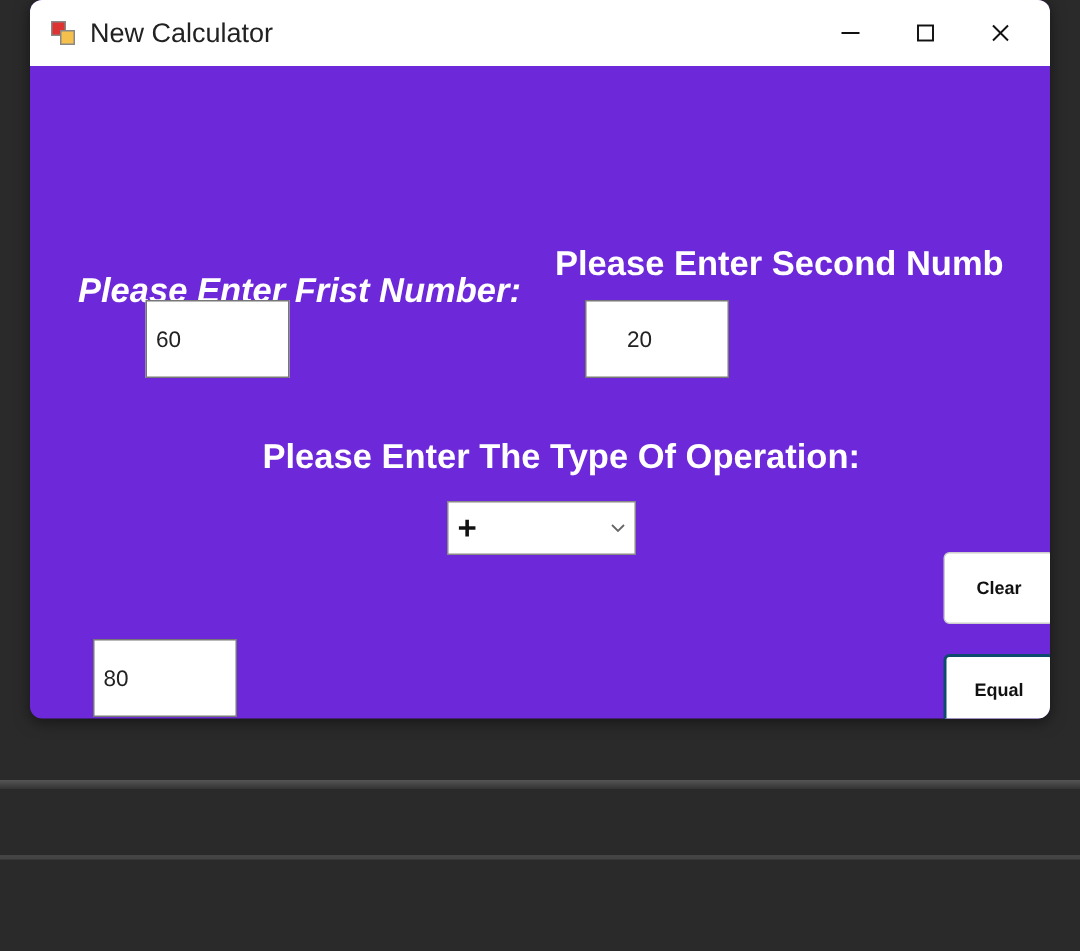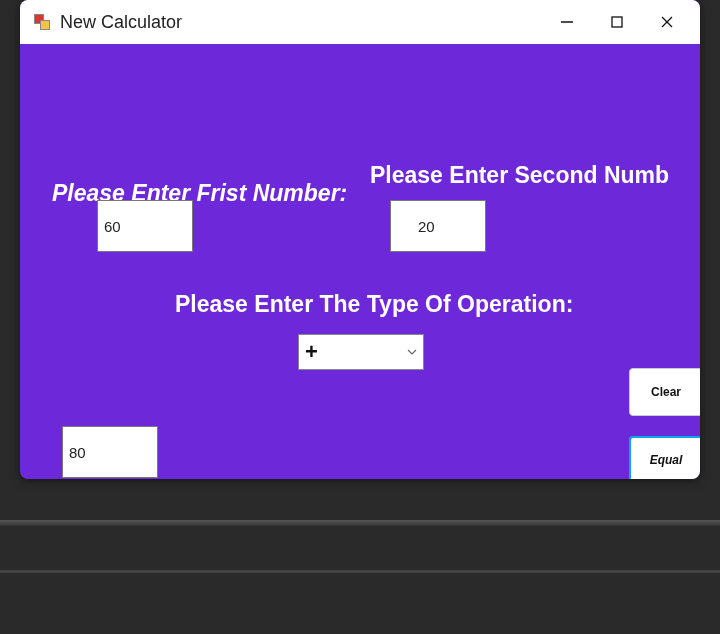--- a/index.html
+++ b/index.html
@@ -121,21 +121,21 @@
       border: 1px solid #ccc;
       border-radius: 4px;
       color: #111;
       font-weight: 700;
       font-size: 12px;
       font-family: inherit;
       cursor: pointer;
       margin-left: 23px;
     }
     .btn-clear { top: 324px; }
-    .btn-equal { top: 392px; border: 2px solid #0ea5e9; font-style: italic; }
+    .btn-equal { top: 392px; border: 2px solid #0c4a6e; }
 
     .bottom-stripe {
       position: absolute;
       left: 0; right: 0;
       height: 6px;
       background: linear-gradient(#555,#333);
     }
     .stripe1 { top: 520px; }
     .stripe2 { top: 570px; height: 3px; background:#444; }
   </style>

